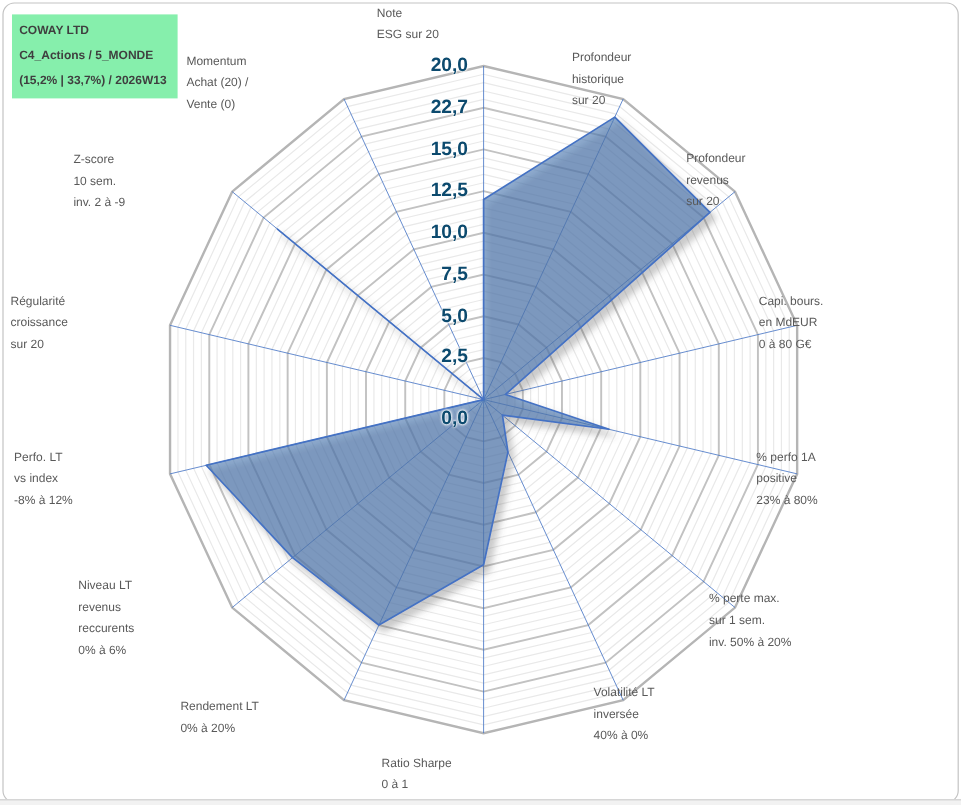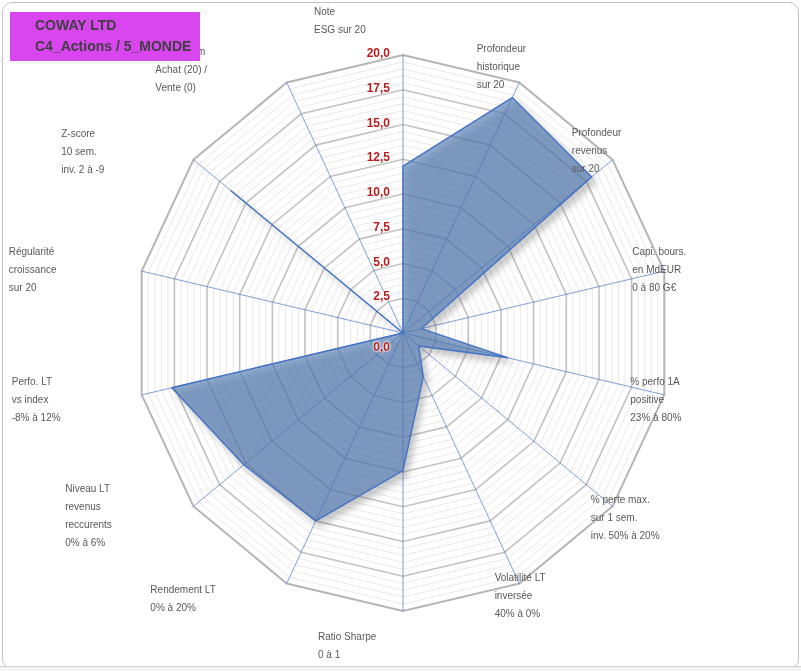--- a/index.html
+++ b/index.html
@@ -10,46 +10,47 @@
   .chart-frame{
     position:absolute;inset:2px;border:1px solid #c3c3c3;border-radius:10px;
     background:#ffffff;
   }
   .bottom-rule{
     position:absolute;left:0;right:0;bottom:0;height:4px;
     border-top:1px solid #cfcfcf;background:#f2f2f2;
   }
   .legend-box{
     position:absolute;left:10px;top:12px;
-    background:#d946ef;color:#3F3F3F;
-    font-size:14px;font-weight:bold;line-height:21px;
-    padding:3px 9px 4px 25px;white-space:nowrap;z-index:5;
+    background:#86efac;color:#3F3F3F;
+    font-size:10px;font-weight:bold;line-height:21px;
+    padding:3px 9px 4px 6px;white-space:nowrap;z-index:5;
   }
   #radar-svg{position:absolute;left:0;top:0;z-index:1;}
   .axis-label{
     position:absolute;transform:translate(-50%,-50%);
     width:170px;text-align:left;
     font-size:10px;font-weight:normal;color:#595959;line-height:18px;
     white-space:pre-line;z-index:3;pointer-events:none;
   }
   .tick-label{
     position:absolute;width:70px;text-align:right;
-    font-size:12px;font-weight:bold;color:#b91c1c;z-index:4;
+    font-size:16px;font-weight:bold;color:#0c4a6e;z-index:4;
     text-shadow:0 0 2px #fff,0 0 2px #fff,0 0 3px #fff;
     pointer-events:none;
   }
 </style>
 </head>
 <body>
 
 <div class="chart-frame"></div>
 
 <div class="legend-box">
   <div>COWAY LTD</div>
   <div>C4_Actions / 5_MONDE</div>
+  <div>(15,2% | 33,7%) / 2026W13</div>
 </div>
 
 <svg id="radar-svg" width="801" height="671">
     <defs>
       <filter id="ds" x="-20%" y="-20%" width="150%" height="150%">
         <feDropShadow dx="4" dy="5" stdDeviation="3.2" flood-color="#5a5a5a" flood-opacity="0.5"></feDropShadow>
       </filter>
     </defs>
     <g>
       <polygon points="403.0,326.1 405.9,326.7 408.2,328.7 409.5,331.5 409.5,334.5 408.2,337.3 405.9,339.3 403.0,339.9 400.1,339.3 397.8,337.3 396.5,334.5 396.5,331.5 397.8,328.7 400.1,326.7" fill="none" stroke="#E9E9E9" stroke-width="1"></polygon>
@@ -115,21 +116,21 @@
   </svg>
 
 <div id="labels-layer">
     <div class="tick-label" style="left: 320px; top: 324px; margin-top: 16px;">0,0</div>
     <div class="tick-label" style="left: 320px; top: 289.25px;">2,5</div>
     <div class="tick-label" style="left: 320px; top: 254.5px;">5,0</div>
     <div class="tick-label" style="left: 320px; top: 219.75px;">7,5</div>
     <div class="tick-label" style="left: 320px; top: 185px;">10,0</div>
     <div class="tick-label" style="left: 320px; top: 150.25px;">12,5</div>
     <div class="tick-label" style="left: 320px; top: 115.5px;">15,0</div>
-    <div class="tick-label" style="left: 320px; top: 80.75px;">17,5</div>
+    <div class="tick-label" style="left: 320px; top: 80.75px;">22,7</div>
     <div class="tick-label" style="left: 320px; top: 46px;">20,0</div>
     <div class="axis-label" style="left: 399px; top: 21px;">Note
 ESG sur 20</div>
     <div class="axis-label" style="left: 561.636px; top: 67.4919px;">Profondeur
 historique
 sur 20</div>
     <div class="axis-label" style="left: 656.804px; top: 150.73px;">Profondeur
 revenus
 sur 20</div>
     <div class="axis-label" style="left: 717.278px; top: 270.238px;">Capi. bours.

